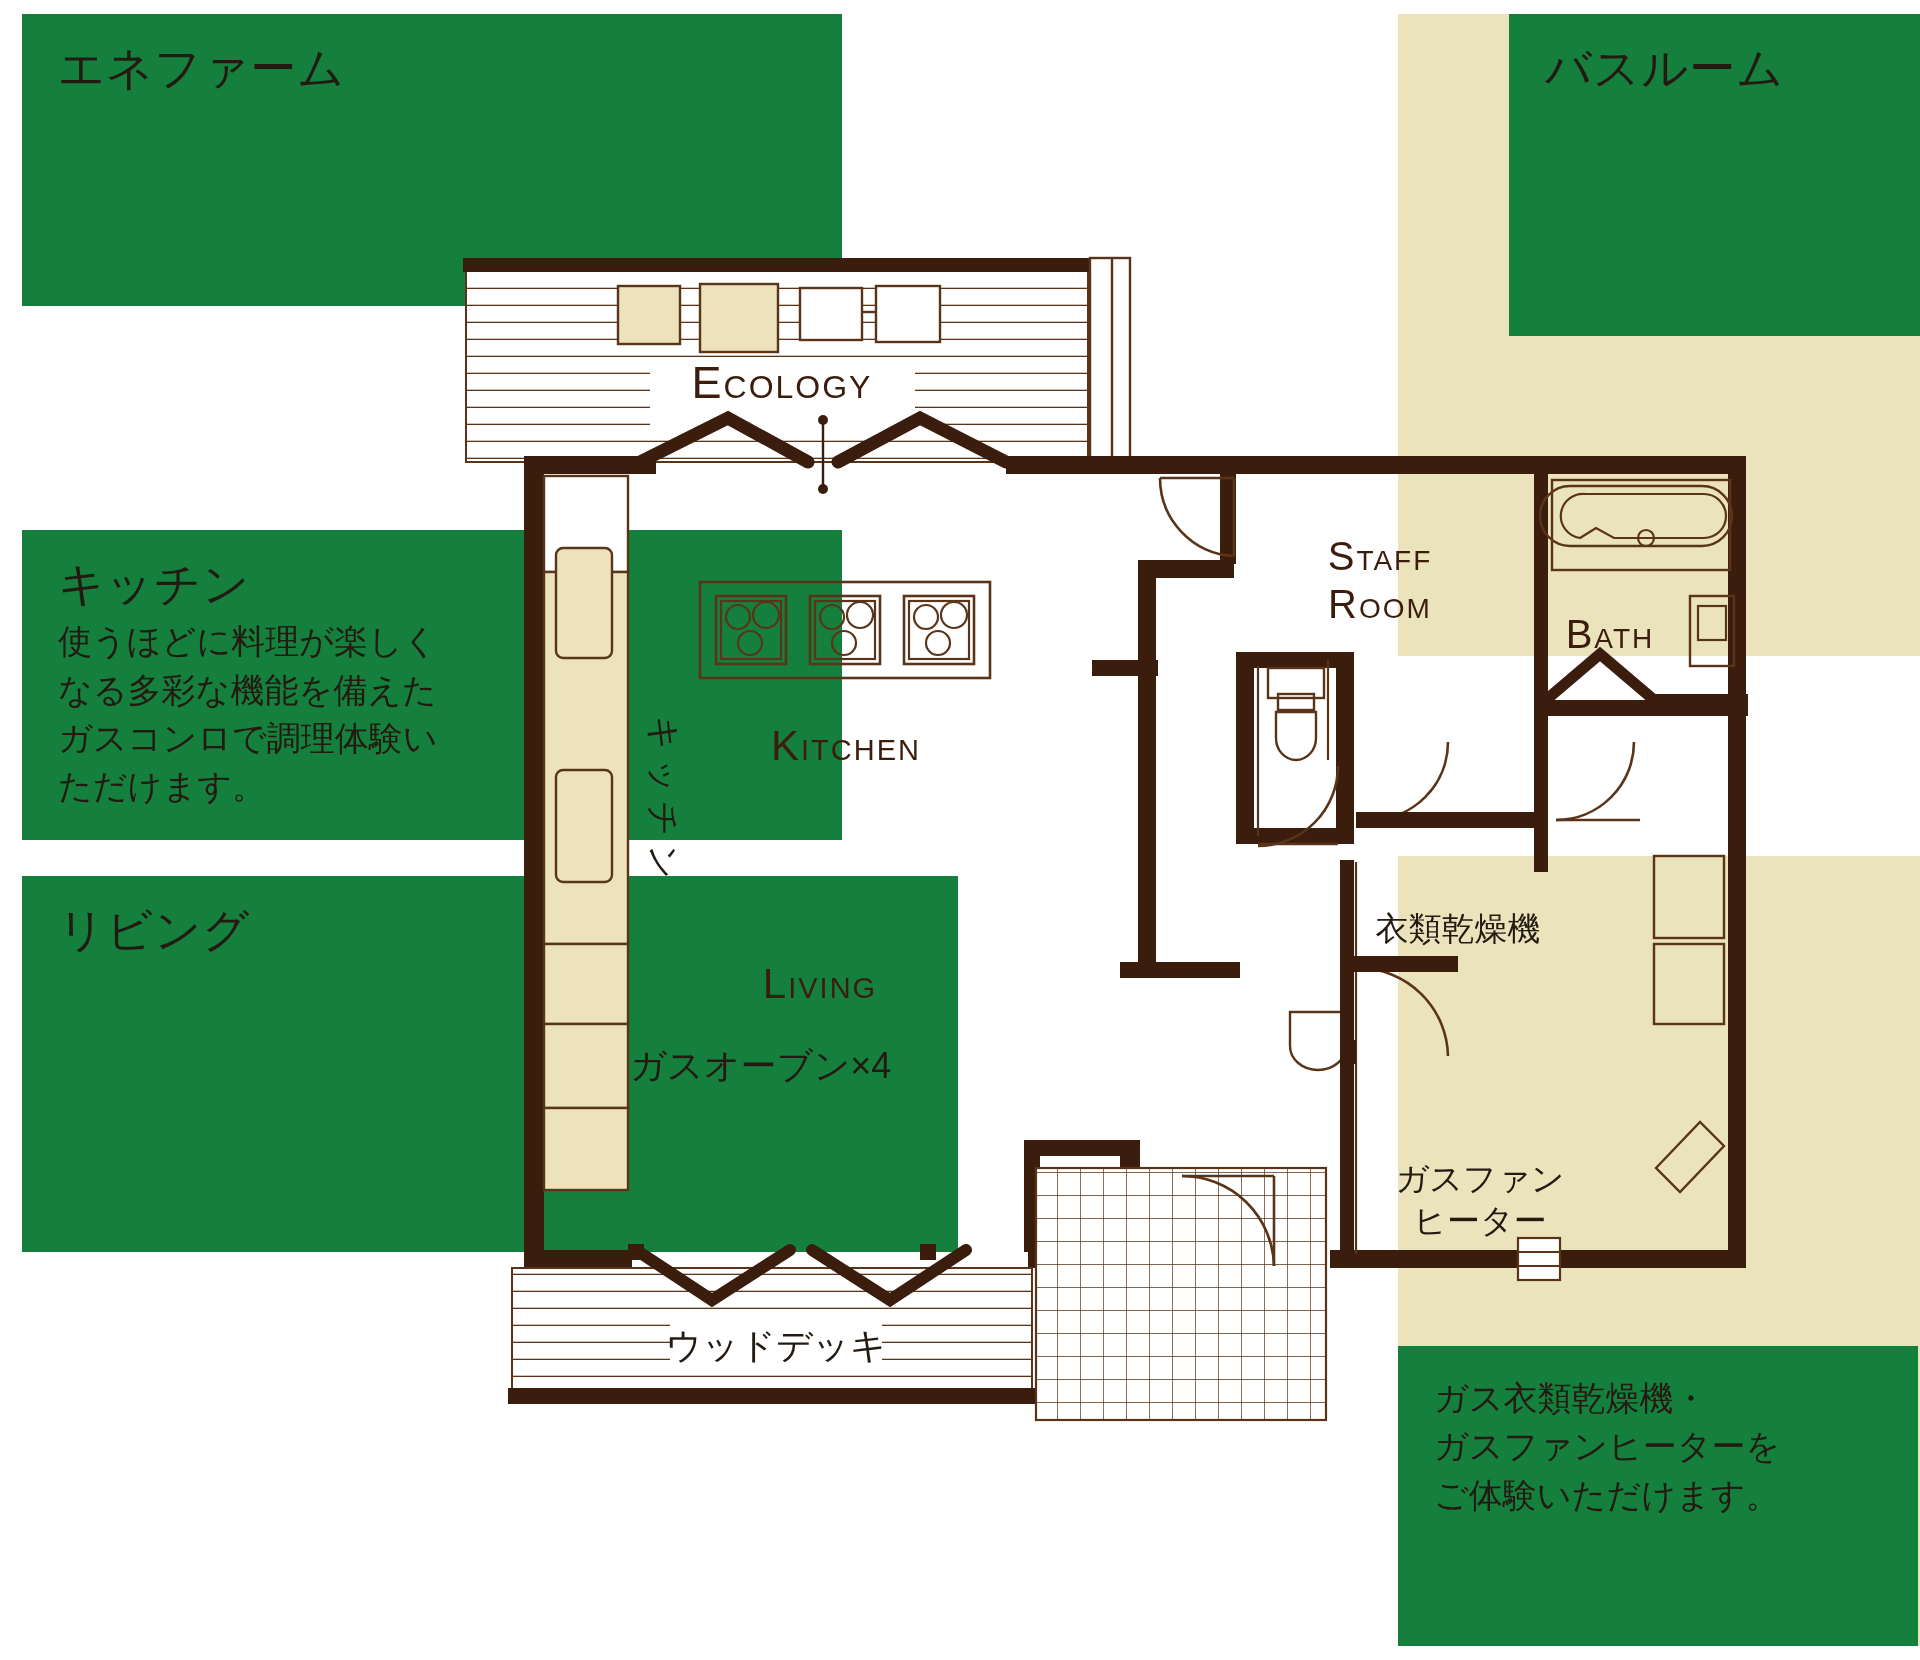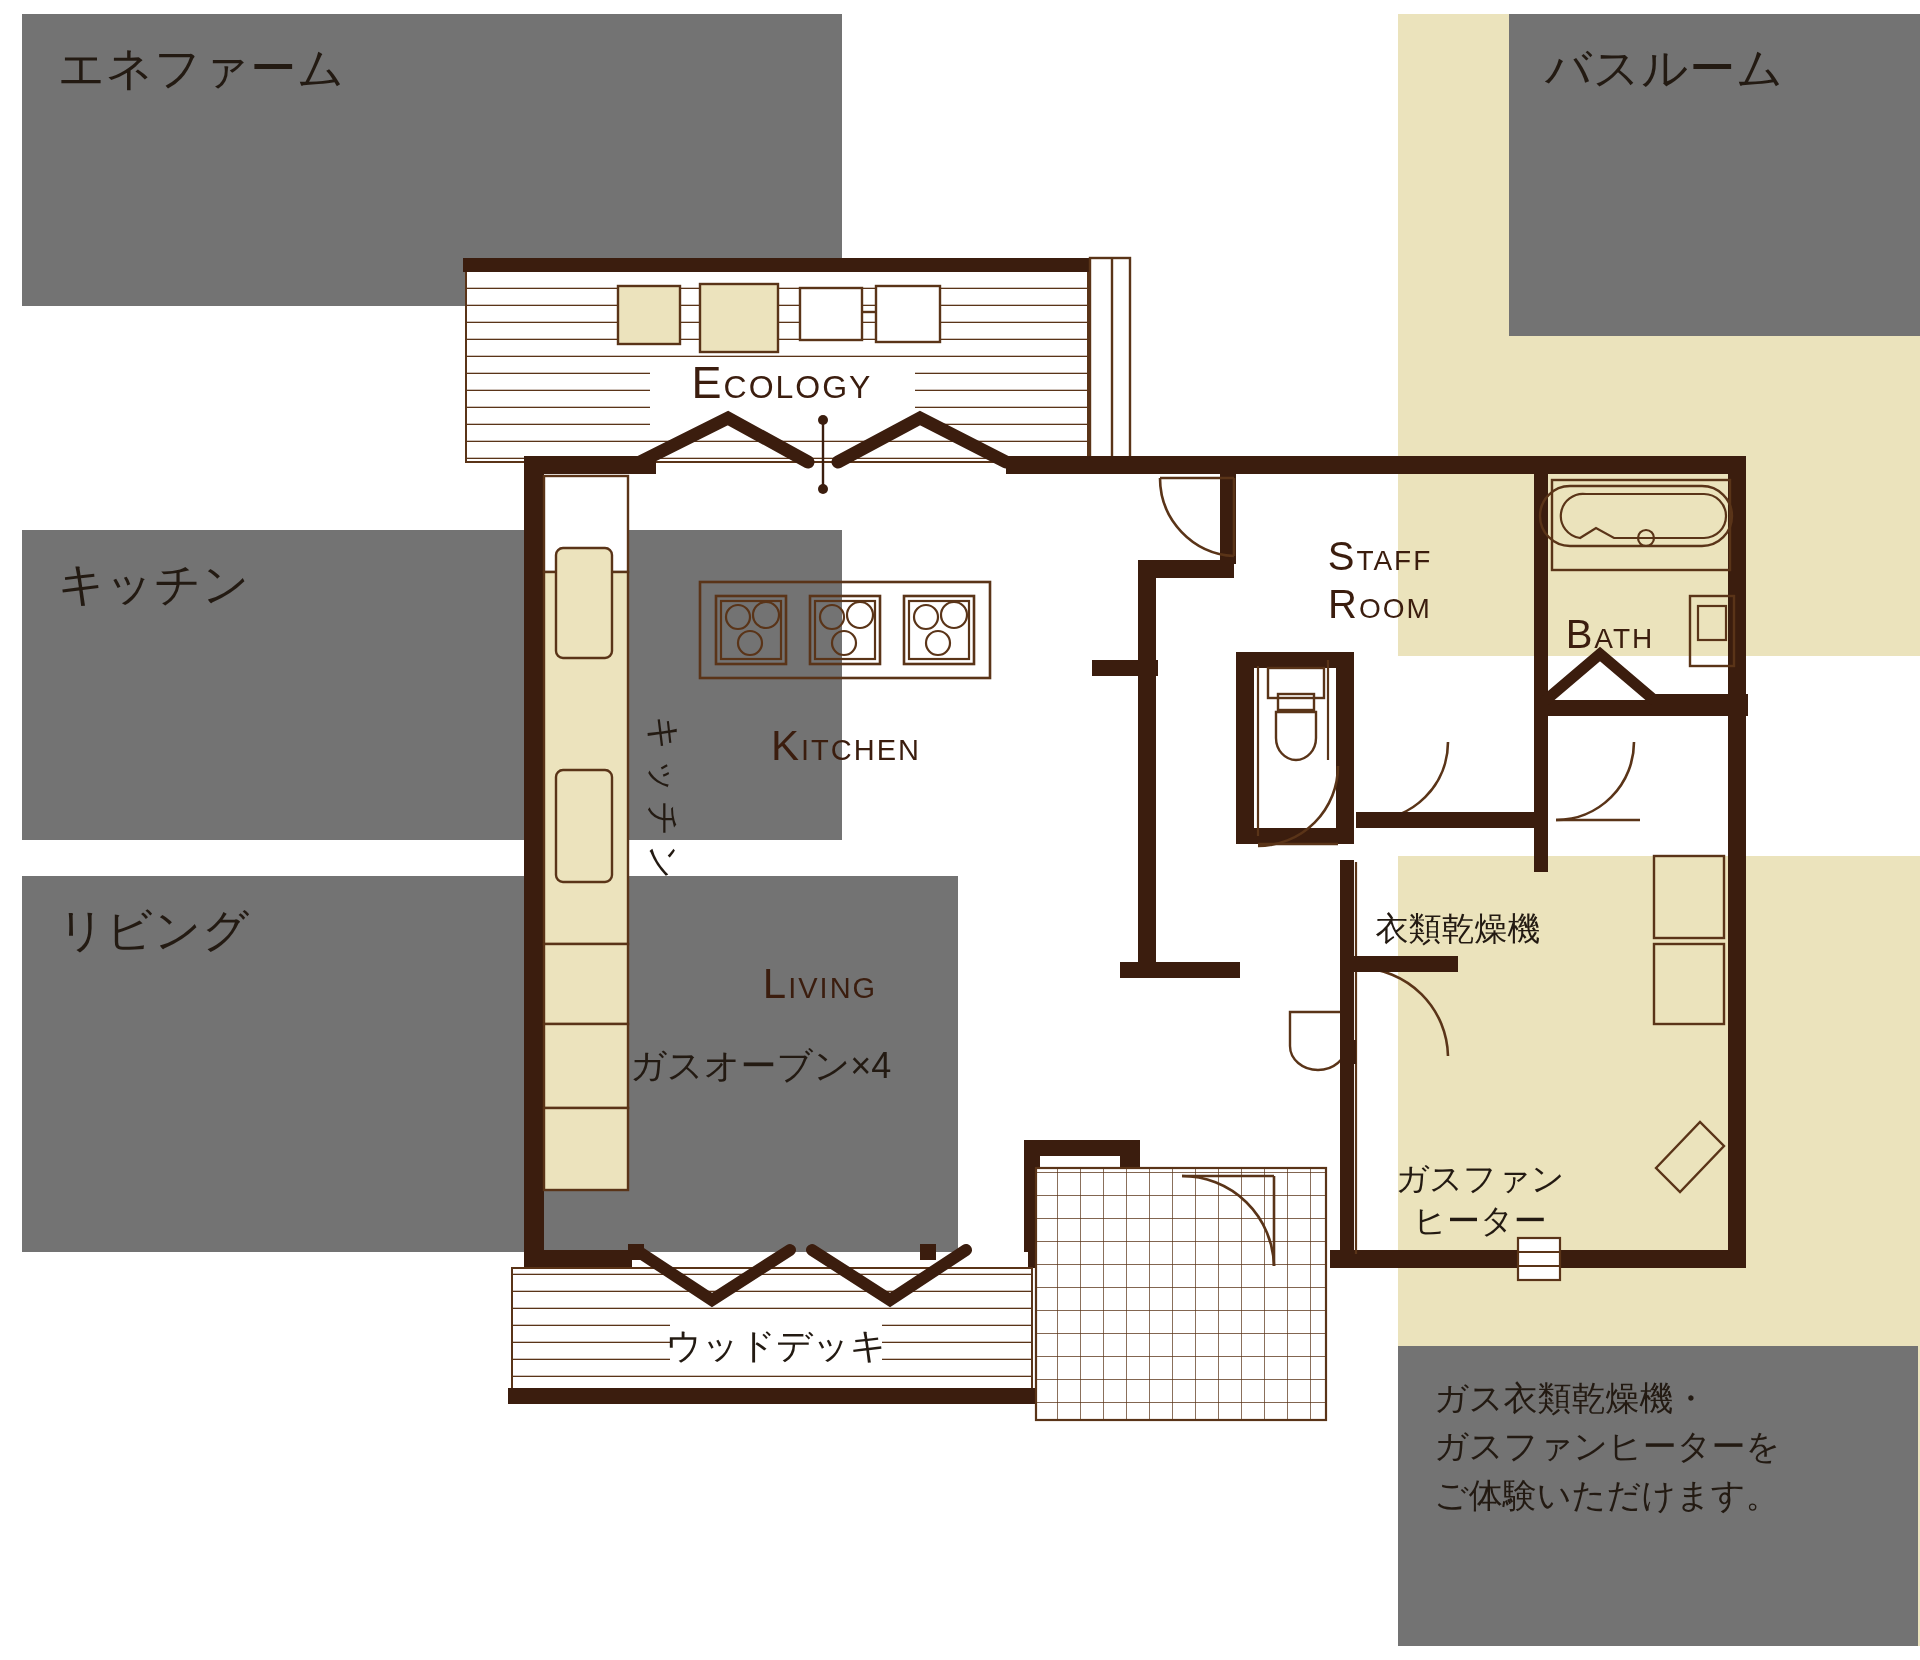--- a/index.html
+++ b/index.html
@@ -1,20 +1,20 @@
 <!DOCTYPE html>
 <html><head>
 <meta charset="utf-8">
 <style>
   html,body{margin:0;padding:0;background:#ffffff;}
   body{width:1920px;height:1660px;position:relative;overflow:hidden;
        font-family:"Liberation Sans","DejaVu Sans",sans-serif;}
 
   
-  .callout{position:absolute;background:#737373;box-sizing:border-box;
+  .callout{position:absolute;background:#15803d;box-sizing:border-box;
            padding:28px 30px 6px 36px;color:#231a12;}
   .callout .title{font-size:46px;line-height:1.16;letter-spacing:1px;
                   color:#231a12;font-weight:400;margin:0 0 6px 0;}
   .callout .body{font-size:34px;line-height:1.42;letter-spacing:0px;
                  color:#231a12;font-weight:400;white-space:pre-line;}
 
   #cal-enefarm{left:22px;  top:14px;   width:820px; height:292px;}
   #cal-kitchen{left:22px;  top:530px;  width:820px; height:310px;}
   #cal-living {left:22px;  top:876px;  width:936px; height:376px;}
   #cal-bath   {left:1481px;top:14px;   width:520px; height:322px;margin-left:28px;}
@@ -32,20 +32,24 @@
 
 <div id="cal-bath-bg"></div>
 <div id="cal-laundry-bg"></div>
 
 <div class="callout" id="cal-enefarm">
   <div class="title">エネファーム</div>
 </div>
 
 <div class="callout" id="cal-kitchen">
   <div class="title">キッチン</div>
+  <div class="body">使うほどに料理が楽しく
+なる多彩な機能を備えた
+ガスコンロで調理体験い
+ただけます。</div>
 </div>
 
 <div class="callout" id="cal-living">
   <div class="title">リビング</div>
 </div>
 
 <div class="callout" id="cal-bath">
   <div class="title">バスルーム</div>
 </div>
 

